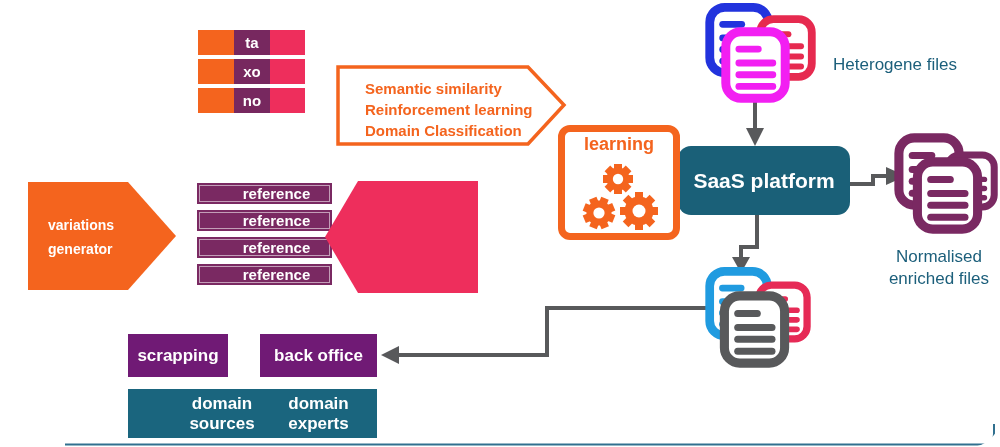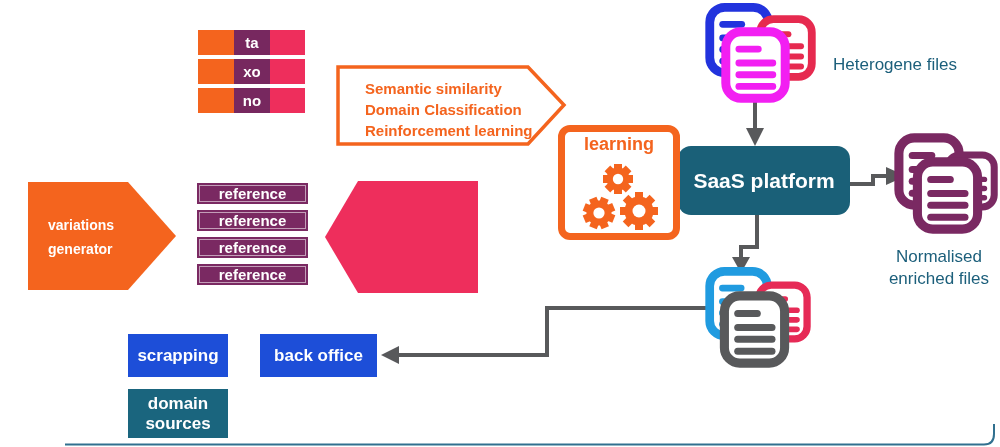--- a/index.html
+++ b/index.html
@@ -1,58 +1,58 @@
 <!DOCTYPE html>
 <html><head>
 <meta charset="utf-8">
 <style>
   html,body{margin:0;padding:0;background:#fff;}
   .canvas{
     position:relative;width:1000px;height:447px;background:#ffffff;
-    font-family:"Liberation Sans",sans-serif;overflow:hidden;
+    font-family:"Liberation Sans",sans-serif;overflow:hidden;border-radius:30px;
   }
   .abs{position:absolute;}
 
   
   .tbar{position:absolute;left:198px;width:107px;height:25px;display:flex;}
   .tbar .seg-orange{width:36px;background:#F4641E;}
   .tbar .seg-mid{width:36px;background:#77285F;color:#fff;font-weight:bold;font-size:15px;
     display:flex;align-items:center;justify-content:center;}
   .tbar .seg-pink{width:35px;background:#EE2E5C;}
 
   
   .callout-text{position:absolute;left:350px;top:78px;color:#F4641E;font-weight:bold;
     font-size:15px;line-height:21px;margin-left:15px;}
 
   
   .arrow-label{position:absolute;color:#fff;font-weight:bold;font-size:14px;line-height:24px;}
 
   
   .refbar{position:absolute;left:197px;width:111px;height:21px;background:#7A2962;
     box-shadow:inset 0 0 0 2px #7A2962, inset 0 0 0 3px rgba(255,255,255,.55);
-    color:#fff;font-weight:bold;font-size:15px;display:flex;align-items:center;justify-content:center;}
+    color:#fff;font-weight:bold;font-size:15px;display:flex;align-items:center;justify-content:center;padding-left:24px;}
 
   
   .normalyzr{position:absolute;left:558px;top:125px;width:122px;height:115px;background:#fff;
     border:7px solid #F4641E;border-radius:12px;box-sizing:border-box;}
   .normalyzr-title{position:absolute;left:558px;top:134px;width:122px;text-align:center;
     color:#F4641E;font-weight:bold;font-size:18px;}
 
   
   .saas{position:absolute;left:678px;top:146px;width:172px;height:69px;background:#1A6078;
     border-radius:13px;display:flex;align-items:center;justify-content:center;
     color:#fff;font-weight:bold;font-size:21px;}
 
   
   .file-label{position:absolute;color:#1C5F7B;font-size:17px;line-height:22px;text-align:center;}
 
   
   .bbox{position:absolute;display:flex;align-items:center;justify-content:center;text-align:center;
     color:#fff;font-weight:bold;font-size:17px;line-height:20px;}
-  .bbox.purple{background:#1d4ed8;}
+  .bbox.purple{background:#701a75;}
   .bbox.teal{background:#1A657E;}
 
   svg.doc{position:absolute;}
   .shape-svg{position:absolute;}
 </style>
 </head>
 <body>
 
 <div class="canvas">
 
@@ -99,22 +99,22 @@
     <div class="seg-orange"></div>
     <div class="seg-mid">no</div>
     <div class="seg-pink"></div>
   </div>
 
   <svg class="shape-svg" style="left:336px;top:65px;" width="232" height="81" viewBox="0 0 232 81">
     <polygon points="2,2 192,2 228,40 192,79 2,79" fill="#ffffff" stroke="#F4641E" stroke-width="3.5"></polygon>
   </svg>
   <div class="callout-text">
     <div>Semantic similarity</div>
+    <div>Reinforcement learning</div>
     <div>Domain Classification</div>
-    <div>Reinforcement learning</div>
   </div>
 
   <svg class="shape-svg" style="left:28px;top:182px;" width="148" height="108" viewBox="0 0 148 108">
     <polygon points="0,0 100,0 148,54 100,108 0,108" fill="#F4641E"></polygon>
   </svg>
   <div class="arrow-label" style="left:48px;top:213px;width:100px;text-align:left;">variations generator</div>
 
   <div class="refbar" style="top:183px;">reference</div>
   <div class="refbar" style="top:210px;">reference</div>
   <div class="refbar" style="top:237px;">reference</div>
@@ -187,15 +187,16 @@
     </svg>
   <svg class="doc" style="left:755px;top:275px;color:#E62A56;" width="56" height="74">
       <use href="#doc"></use>
     </svg>
   <svg class="doc" style="left:719px;top:291px;color:#58595B;" width="71" height="77">
       <use href="#doc"></use>
     </svg>
 
   <div class="bbox purple" style="left:128px;top:334px;width:100px;height:43px;">scrapping</div>
   <div class="bbox purple" style="left:260px;top:334px;width:117px;height:43px;">back office</div>
-  <div class="bbox teal" style="left:128px;top:389px;width:100px;height:49px;">domain sources</div>
+  <div class="bbox teal" style="left:128px;top:389px;width:100px;height:49px;padding-left:44px;">domain sources</div>
+  <div class="bbox teal" style="left:260px;top:389px;width:117px;height:49px;">domain experts</div>
 
 </div>
 
 </body></html>

